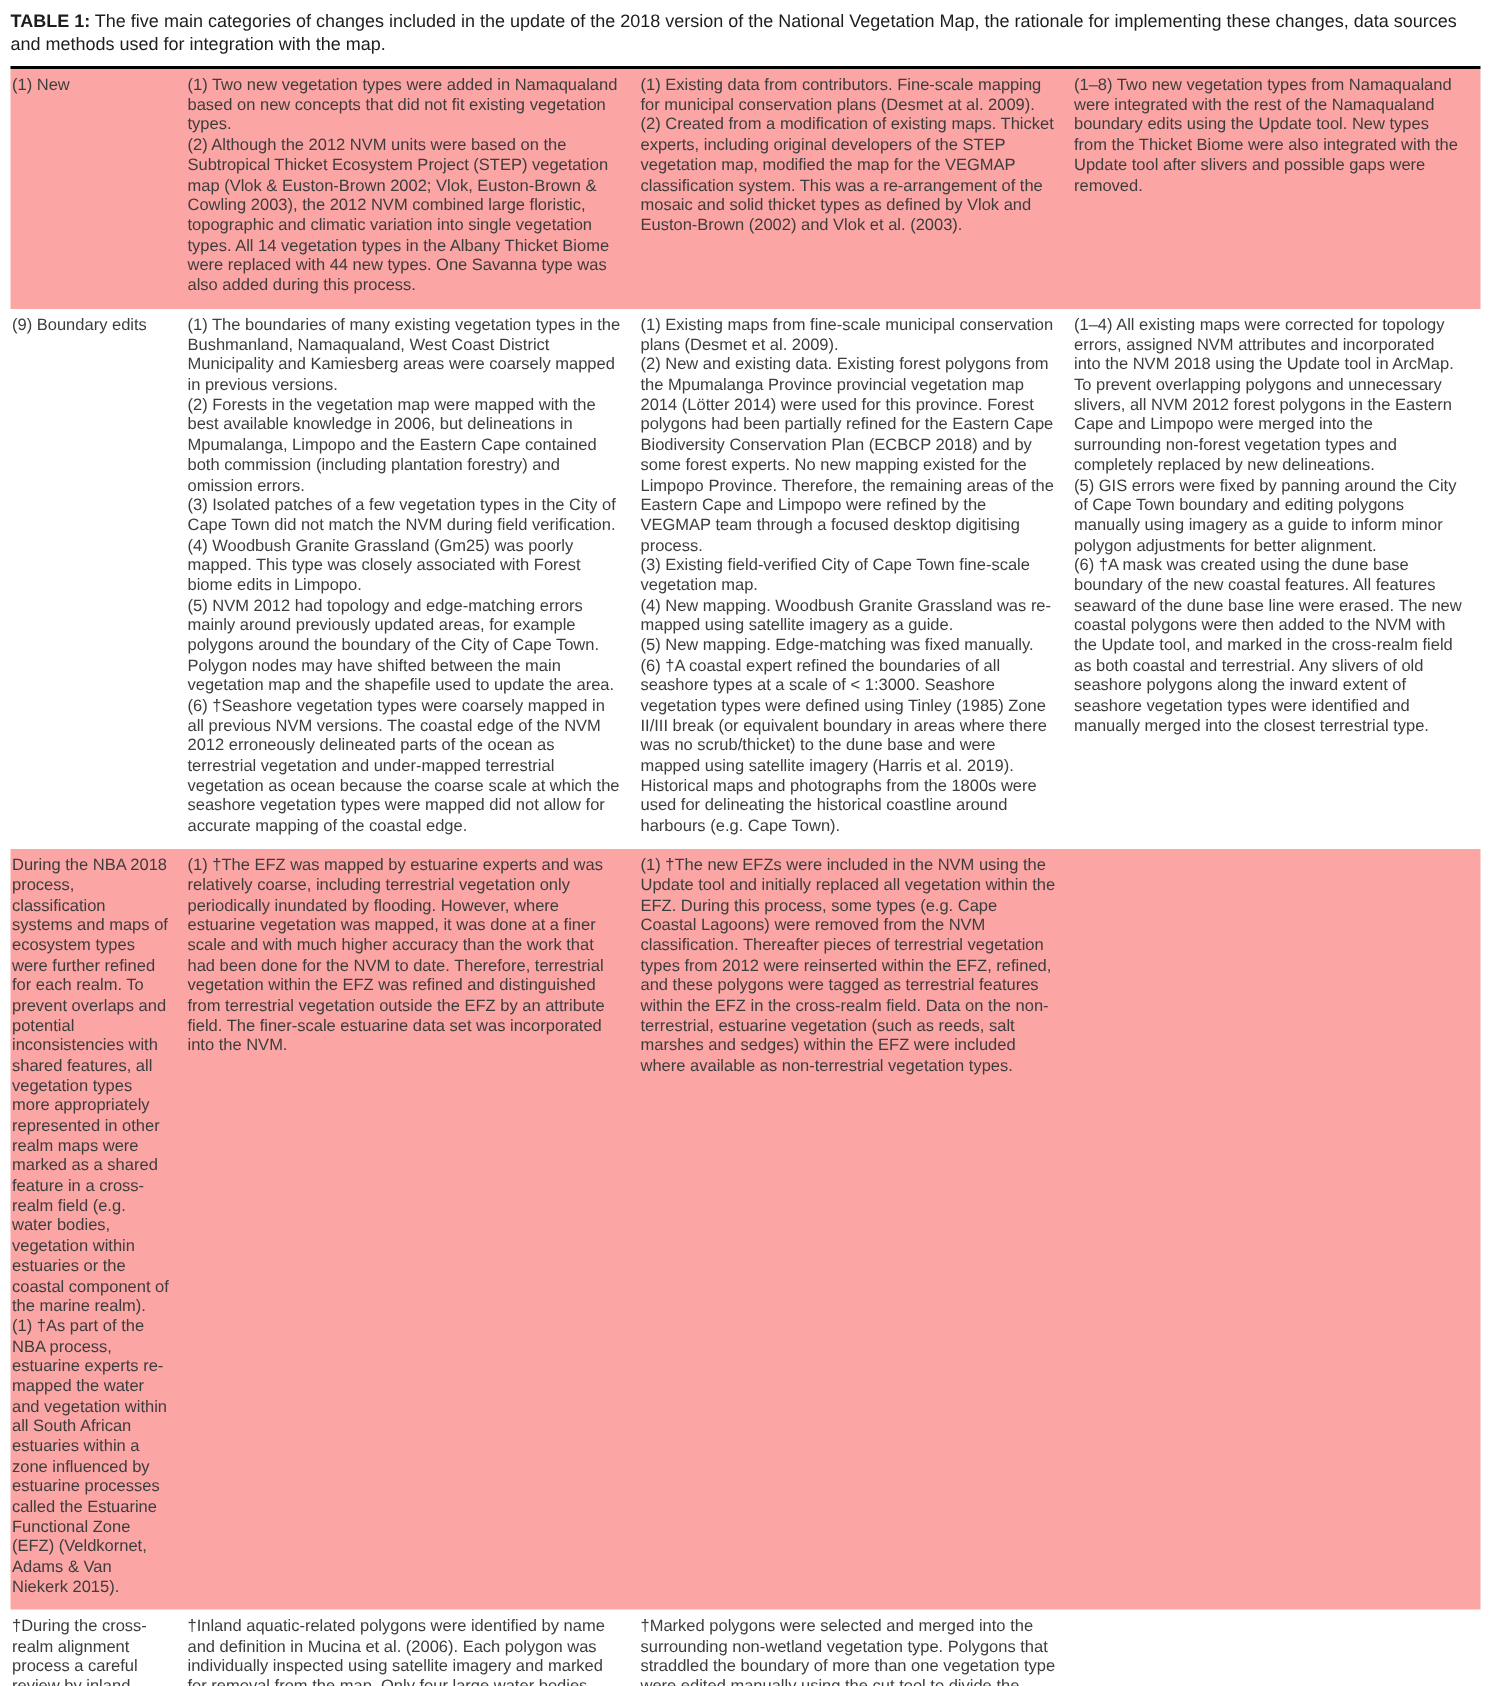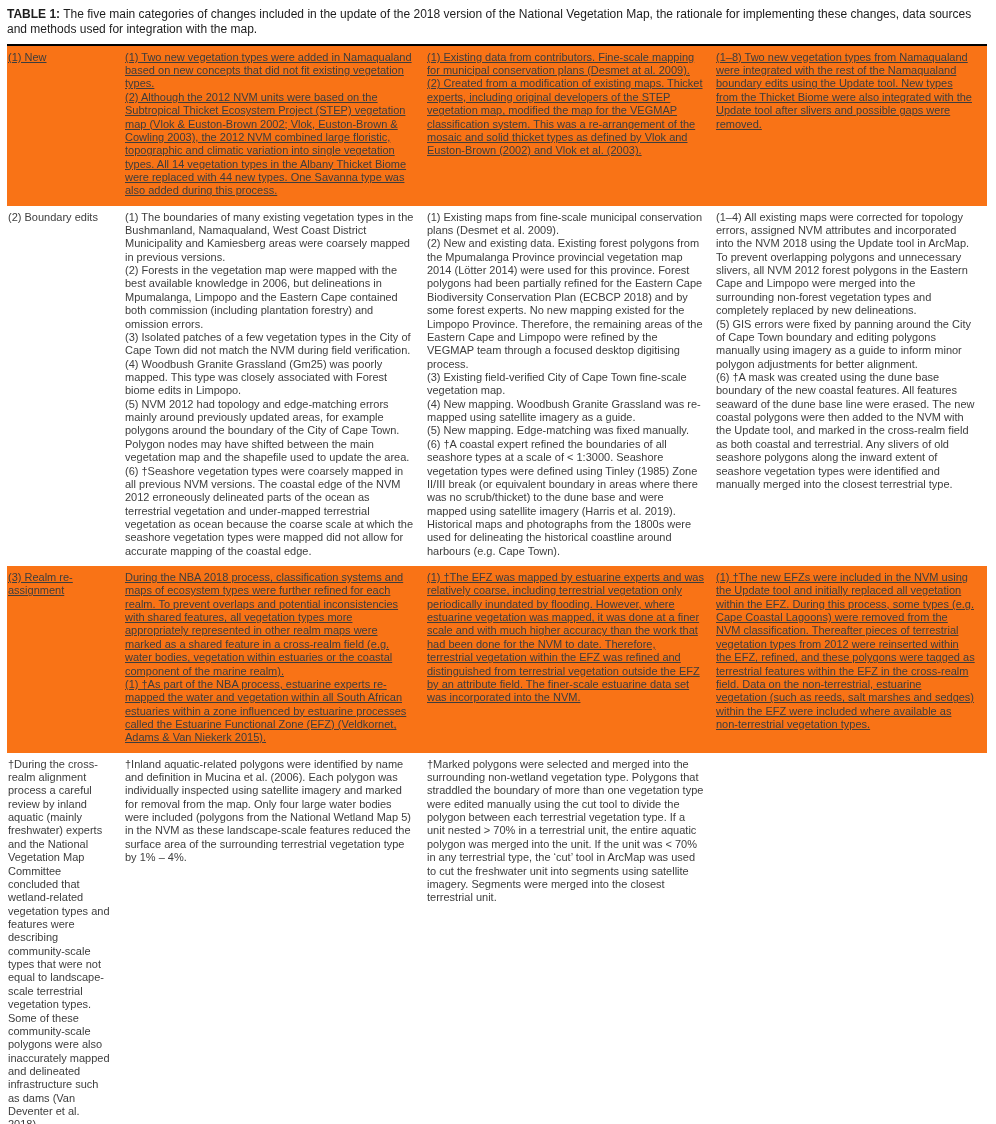--- a/index.html
+++ b/index.html
@@ -34,21 +34,21 @@
   }
   .th { padding-right: 10px; }
 
   .tbody { border-bottom: 3px solid #000; }
 
   .row {
     font-size: 11px;
     line-height: 1.215;
     padding: 5px 0 8px 1px;
   }
-  .row.shaded { background: #f97316; text-decoration: underline; }
+  .row.shaded { background: #fca5a5; }
 
   .td {
     padding-right: 12px;
     white-space: pre-line;
   }
   .td.cat { padding-right: 6px; }
 
   .notes {
     padding-top: 7px;
     padding-bottom: 9px;
@@ -77,40 +77,39 @@
       <div class="row grid-cols shaded">
         <div class="td cat">(1) New</div>
         <div class="td">(1) Two new vegetation types were added in Namaqualand based on new concepts that did not fit existing vegetation types.
 (2) Although the 2012 NVM units were based on the Subtropical Thicket Ecosystem Project (STEP) vegetation map (Vlok &amp; Euston-Brown 2002; Vlok, Euston-Brown &amp; Cowling 2003), the 2012 NVM combined large floristic, topographic and climatic variation into single vegetation types. All 14 vegetation types in the Albany Thicket Biome were replaced with 44 new types. One Savanna type was also added during this process.</div>
         <div class="td">(1) Existing data from contributors. Fine-scale mapping for municipal conservation plans (Desmet at al. 2009).
 (2) Created from a modification of existing maps. Thicket experts, including original developers of the STEP vegetation map, modified the map for the VEGMAP classification system. This was a re-arrangement of the mosaic and solid thicket types as defined by Vlok and Euston-Brown (2002) and Vlok et al. (2003).</div>
         <div class="td">(1–8) Two new vegetation types from Namaqualand were integrated with the rest of the Namaqualand boundary edits using the Update tool. New types from the Thicket Biome were also integrated with the Update tool after slivers and possible gaps were removed.</div>
       </div>
 
       <div class="row grid-cols">
-        <div class="td cat">(2) Boundary edits</div>
+        <div class="td cat">(9) Boundary edits</div>
         <div class="td">(1) The boundaries of many existing vegetation types in the Bushmanland, Namaqualand, West Coast District Municipality and Kamiesberg areas were coarsely mapped in previous versions.
 (2) Forests in the vegetation map were mapped with the best available knowledge in 2006, but delineations in Mpumalanga, Limpopo and the Eastern Cape contained both commission (including plantation forestry) and omission errors.
 (3) Isolated patches of a few vegetation types in the City of Cape Town did not match the NVM during field verification.
 (4) Woodbush Granite Grassland (Gm25) was poorly mapped. This type was closely associated with Forest biome edits in Limpopo.
 (5) NVM 2012 had topology and edge-matching errors mainly around previously updated areas, for example polygons around the boundary of the City of Cape Town. Polygon nodes may have shifted between the main vegetation map and the shapefile used to update the area.
 (6) †Seashore vegetation types were coarsely mapped in all previous NVM versions. The coastal edge of the NVM 2012 erroneously delineated parts of the ocean as terrestrial vegetation and under-mapped terrestrial vegetation as ocean because the coarse scale at which the seashore vegetation types were mapped did not allow for accurate mapping of the coastal edge.</div>
         <div class="td">(1) Existing maps from fine-scale municipal conservation plans (Desmet et al. 2009).
 (2) New and existing data. Existing forest polygons from the Mpumalanga Province provincial vegetation map 2014 (Lötter 2014) were used for this province. Forest polygons had been partially refined for the Eastern Cape Biodiversity Conservation Plan (ECBCP 2018) and by some forest experts. No new mapping existed for the Limpopo Province. Therefore, the remaining areas of the Eastern Cape and Limpopo were refined by the VEGMAP team through a focused desktop digitising process.
 (3) Existing field-verified City of Cape Town fine-scale vegetation map.
 (4) New mapping. Woodbush Granite Grassland was re-mapped using satellite imagery as a guide.
 (5) New mapping. Edge-matching was fixed manually.
 (6) †A coastal expert refined the boundaries of all seashore types at a scale of &lt; 1:3000. Seashore vegetation types were defined using Tinley (1985) Zone II/III break (or equivalent boundary in areas where there was no scrub/thicket) to the dune base and were mapped using satellite imagery (Harris et al. 2019). Historical maps and photographs from the 1800s were used for delineating the historical coastline around harbours (e.g. Cape Town).</div>
         <div class="td">(1–4) All existing maps were corrected for topology errors, assigned NVM attributes and incorporated into the NVM 2018 using the Update tool in ArcMap. To prevent overlapping polygons and unnecessary slivers, all NVM 2012 forest polygons in the Eastern Cape and Limpopo were merged into the surrounding non-forest vegetation types and completely replaced by new delineations.
 (5) GIS errors were fixed by panning around the City of Cape Town boundary and editing polygons manually using imagery as a guide to inform minor polygon adjustments for better alignment.
 (6) †A mask was created using the dune base boundary of the new coastal features. All features seaward of the dune base line were erased. The new coastal polygons were then added to the NVM with the Update tool, and marked in the cross-realm field as both coastal and terrestrial. Any slivers of old seashore polygons along the inward extent of seashore vegetation types were identified and manually merged into the closest terrestrial type.</div>
       </div>
 
       <div class="row grid-cols shaded">
-        <div class="td cat">(3) Realm re-assignment</div>
         <div class="td">During the NBA 2018 process, classification systems and maps of ecosystem types were further refined for each realm. To prevent overlaps and potential inconsistencies with shared features, all vegetation types more appropriately represented in other realm maps were marked as a shared feature in a cross-realm field (e.g. water bodies, vegetation within estuaries or the coastal component of the marine realm).
 (1) †As part of the NBA process, estuarine experts re-mapped the water and vegetation within all South African estuaries within a zone influenced by estuarine processes called the Estuarine Functional Zone (EFZ) (Veldkornet, Adams &amp; Van Niekerk 2015).</div>
         <div class="td">(1) †The EFZ was mapped by estuarine experts and was relatively coarse, including terrestrial vegetation only periodically inundated by flooding. However, where estuarine vegetation was mapped, it was done at a finer scale and with much higher accuracy than the work that had been done for the NVM to date. Therefore, terrestrial vegetation within the EFZ was refined and distinguished from terrestrial vegetation outside the EFZ by an attribute field. The finer-scale estuarine data set was incorporated into the NVM.</div>
         <div class="td">(1) †The new EFZs were included in the NVM using the Update tool and initially replaced all vegetation within the EFZ. During this process, some types (e.g. Cape Coastal Lagoons) were removed from the NVM classification. Thereafter pieces of terrestrial vegetation types from 2012 were reinserted within the EFZ, refined, and these polygons were tagged as terrestrial features within the EFZ in the cross-realm field. Data on the non-terrestrial, estuarine vegetation (such as reeds, salt marshes and sedges) within the EFZ were included where available as non-terrestrial vegetation types.</div>
       </div>
 
       <div class="row grid-cols">
         <div class="td">†During the cross-realm alignment process a careful review by inland aquatic (mainly freshwater) experts and the National Vegetation Map Committee concluded that wetland-related vegetation types and features were describing community-scale types that were not equal to landscape-scale terrestrial vegetation types. Some of these community-scale polygons were also inaccurately mapped and delineated infrastructure such as dams (Van Deventer et al. 2018).
 Consequently, these types were removed from the vegetation map and classification.</div>
         <div class="td">†Inland aquatic-related polygons were identified by name and definition in Mucina et al. (2006). Each polygon was individually inspected using satellite imagery and marked for removal from the map. Only four large water bodies were included (polygons from the National Wetland Map 5) in the NVM as these landscape-scale features reduced the surface area of the surrounding terrestrial vegetation type by 1% – 4%.</div>

